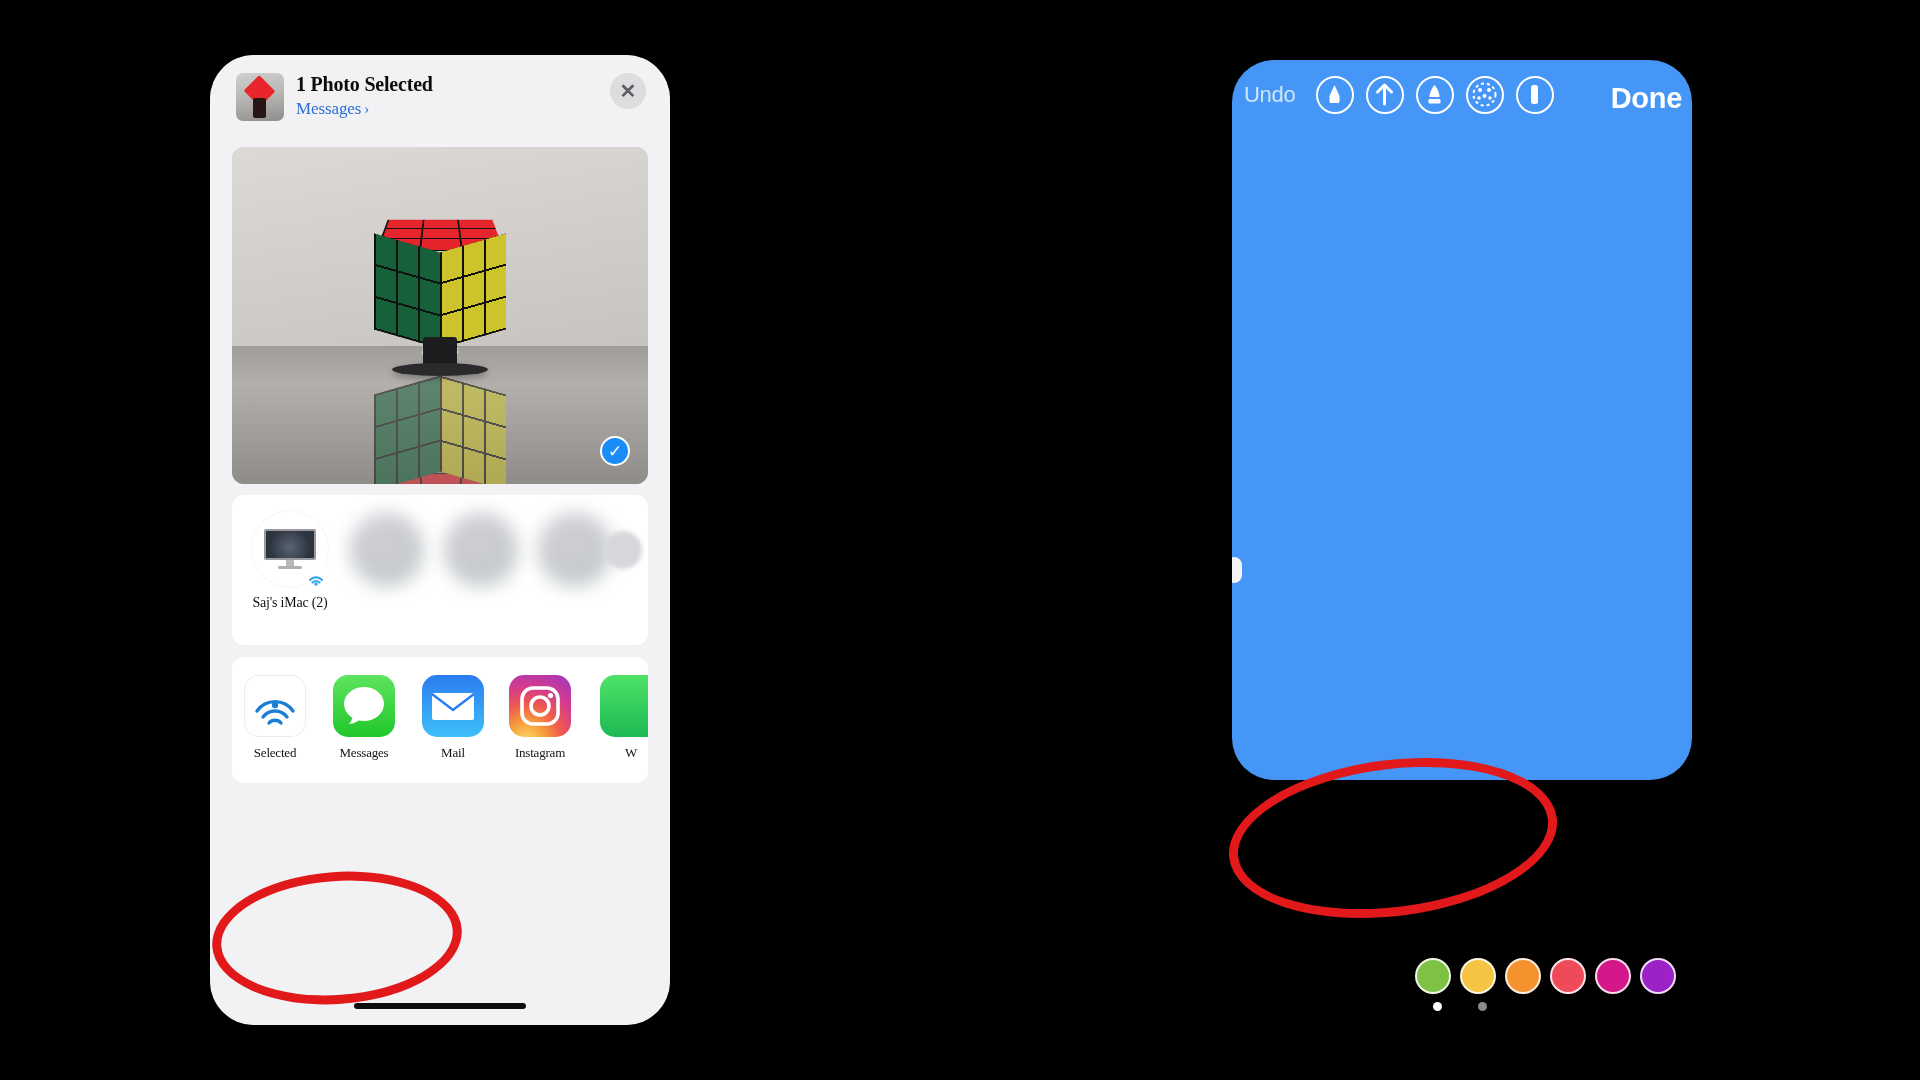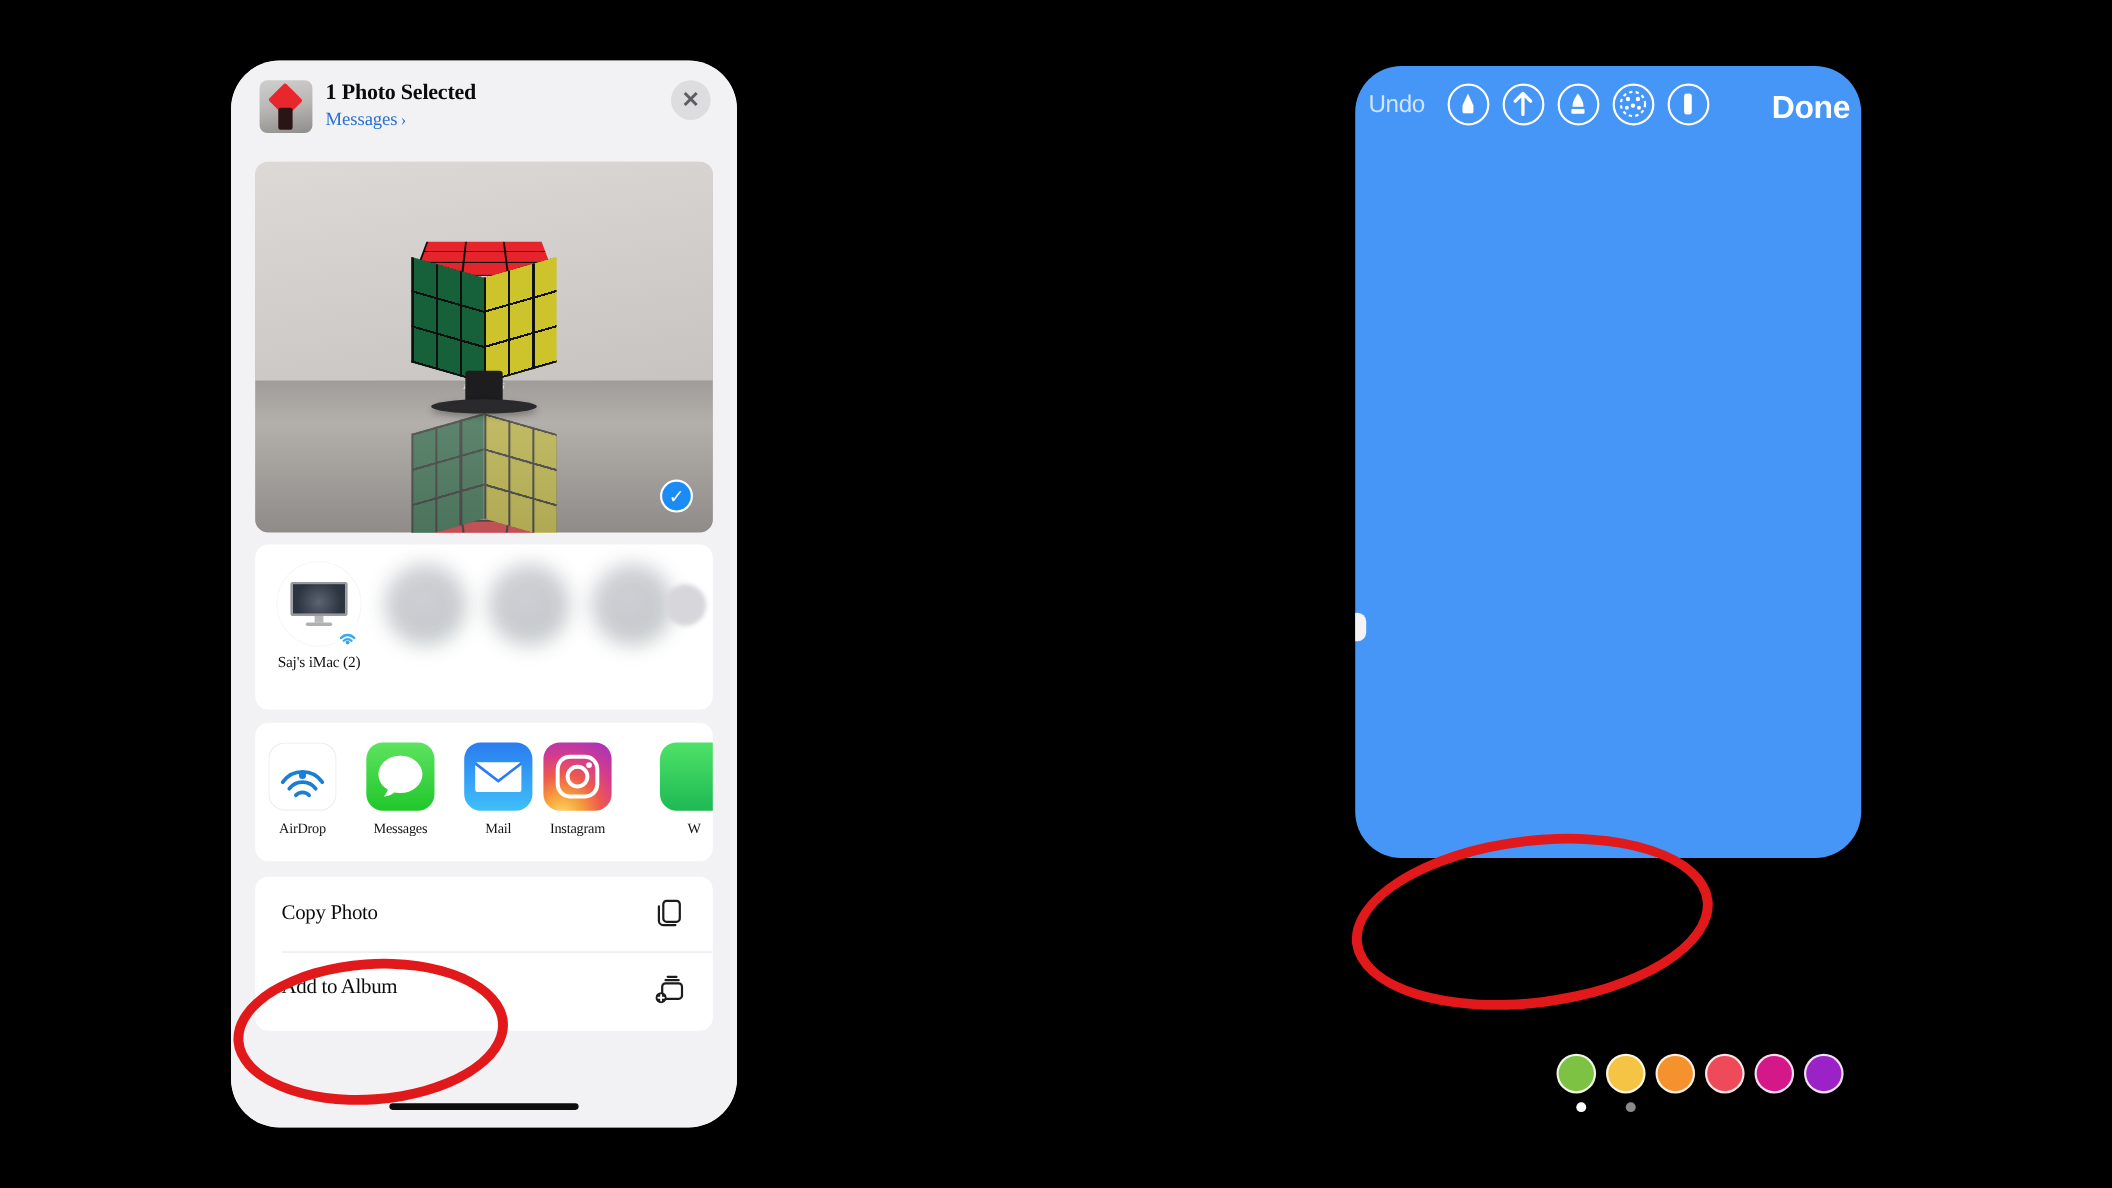--- a/index.html
+++ b/index.html
@@ -287,79 +287,56 @@
       <div class="apps-sec">
         <div class="app" style="left:0px">
           <div class="app-ic ic-airdrop">
             <svg width="62" height="62" viewBox="0 0 62 62">
               <path d="M13 36a22 22 0 0 1 36 0" stroke="#1a7fd4" stroke-width="3.4" fill="none" stroke-linecap="round"></path>
               <path d="M19 42a15 15 0 0 1 24 0" stroke="#1a7fd4" stroke-width="3.4" fill="none" stroke-linecap="round"></path>
               <path d="M25 48a8 8 0 0 1 12 0" stroke="#1a7fd4" stroke-width="3.4" fill="none" stroke-linecap="round"></path>
               <circle cx="31" cy="30" r="3.2" fill="#1a7fd4"></circle>
             </svg>
           </div>
-          <div class="app-lb">AirDrop</div>
+          <div class="app-lb">Selected</div>
         </div>
         <div class="app" style="left:89px">
           <div class="app-ic ic-messages">
             <svg width="62" height="62" viewBox="0 0 62 62">
               <ellipse cx="31" cy="29" rx="20" ry="17" fill="#fff"></ellipse>
               <path d="M20 41c-1 5-4 8-4 8 5 0 9-3 11-5z" fill="#fff"></path>
             </svg>
           </div>
           <div class="app-lb">Messages</div>
         </div>
         <div class="app" style="left:178px">
           <div class="app-ic ic-mail">
             <svg width="62" height="62" viewBox="0 0 62 62">
               <rect x="10" y="18" width="42" height="27" rx="2" fill="#fff"></rect>
               <path d="M10 19l21 16 21-16" stroke="#2a7cf0" stroke-width="2.4" fill="none"></path>
             </svg>
           </div>
           <div class="app-lb">Mail</div>
         </div>
-        <div class="app" style="left:250px">
+        <div class="app" style="left:265px">
           <div class="app-ic ic-insta">
             <svg width="62" height="62" viewBox="0 0 62 62">
               <rect x="13" y="13" width="36" height="36" rx="11" stroke="#fff" stroke-width="3.6" fill="none"></rect>
               <circle cx="31" cy="31" r="9" stroke="#fff" stroke-width="3.6" fill="none"></circle>
               <circle cx="41.5" cy="20.5" r="2.6" fill="#fff"></circle>
             </svg>
           </div>
           <div class="app-lb">Instagram</div>
         </div>
         <div class="app" style="left:356px">
           <div class="app-ic ic-whats"></div>
           <div class="app-lb">W</div>
         </div>
       </div>
 
-      <div class="act-sec">
-        <div class="act-row">
-          <div class="txt">Copy Photo</div>
-          <div class="ico">
-            <svg width="30" height="30" viewBox="0 0 30 30">
-              <rect x="9" y="4" width="15" height="19" rx="3" stroke="#1c1c1e" stroke-width="2" fill="none"></rect>
-              <path d="M20 26H9a4 4 0 0 1-4-4V9" stroke="#1c1c1e" stroke-width="2" fill="none" stroke-linecap="round"></path>
-            </svg>
-          </div>
-          <div class="act-div"></div>
-        </div>
-        <div class="act-row">
-          <div class="txt">Add to Album</div>
-          <div class="ico">
-            <svg width="30" height="30" viewBox="0 0 30 30">
-              <rect x="8" y="11" width="18" height="14" rx="3" stroke="#1c1c1e" stroke-width="2" fill="none"></rect>
-              <path d="M11 8h12M13 5h8" stroke="#1c1c1e" stroke-width="2" stroke-linecap="round"></path>
-              <circle cx="7" cy="24" r="5" fill="#1c1c1e"></circle>
-              <path d="M7 21.5v5M4.5 24h5" stroke="#fff" stroke-width="1.7" stroke-linecap="round"></path>
-            </svg>
-          </div>
-        </div>
-      </div>
 
       <div class="home-bar"></div>
     </div>
   </div>
 
   <div class="phone-right">
     <div class="mk-bar">
       <div class="mk-undo">Undo</div>
 
       <div class="mk-tool" style="left:84px">

